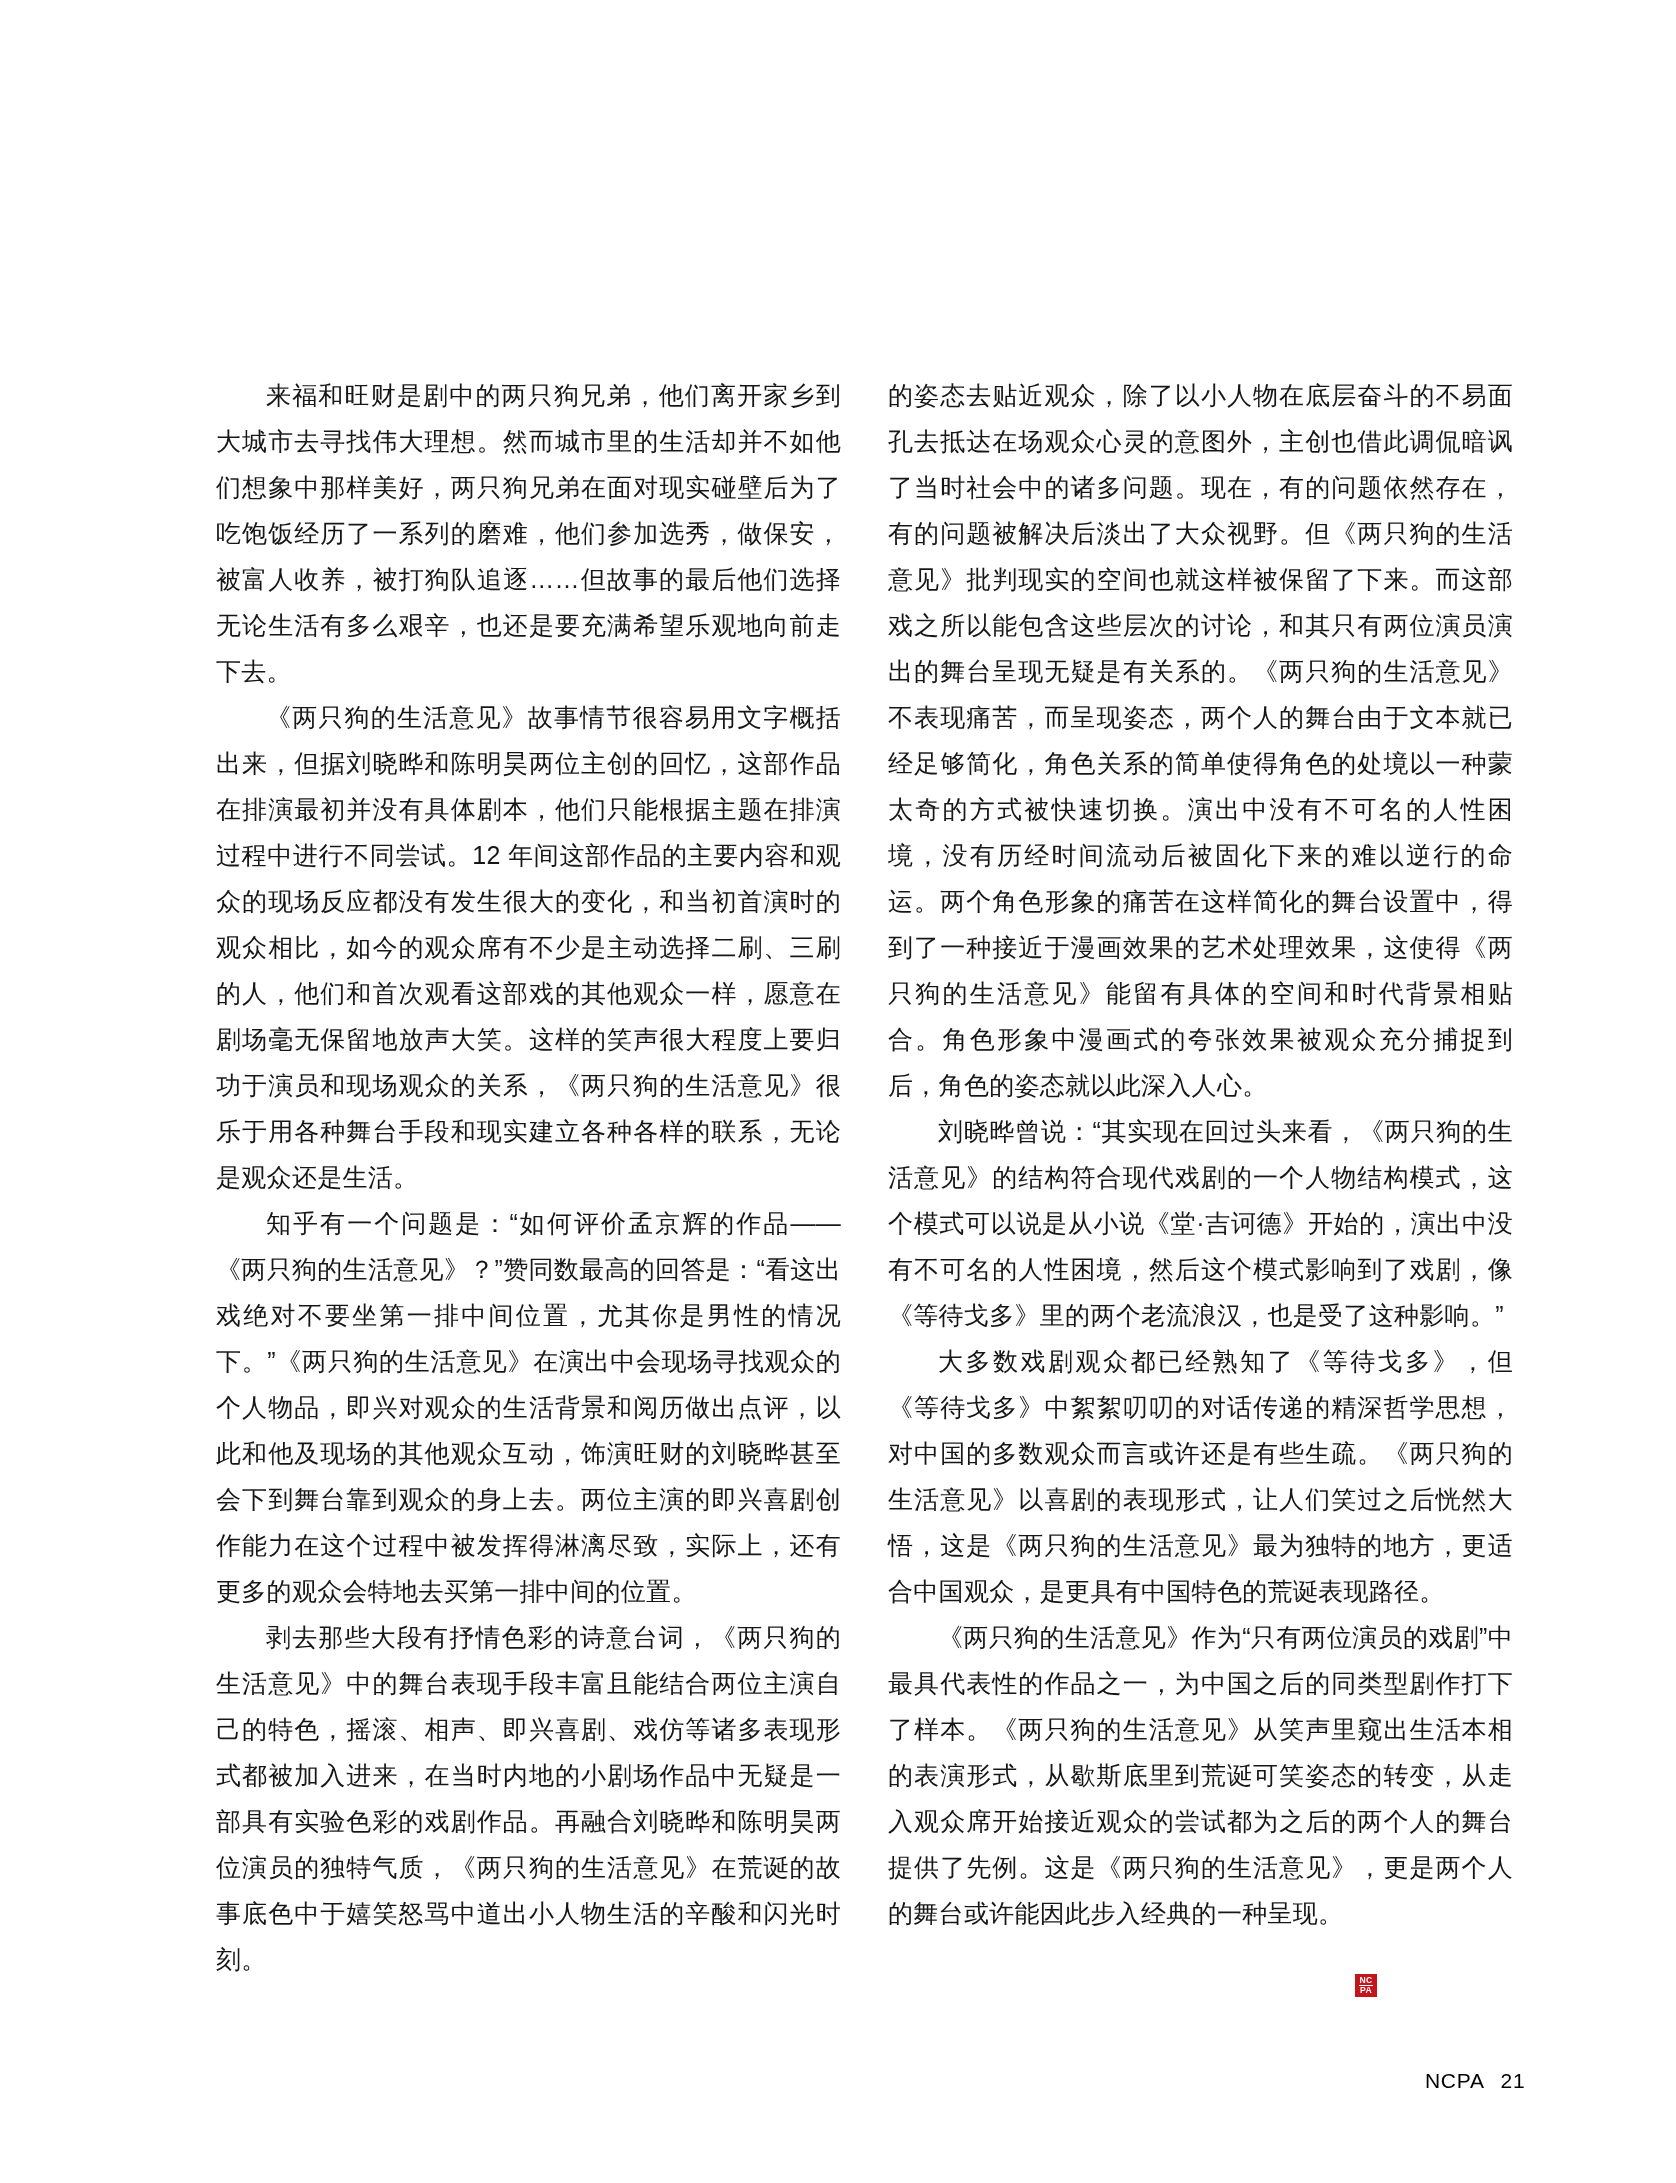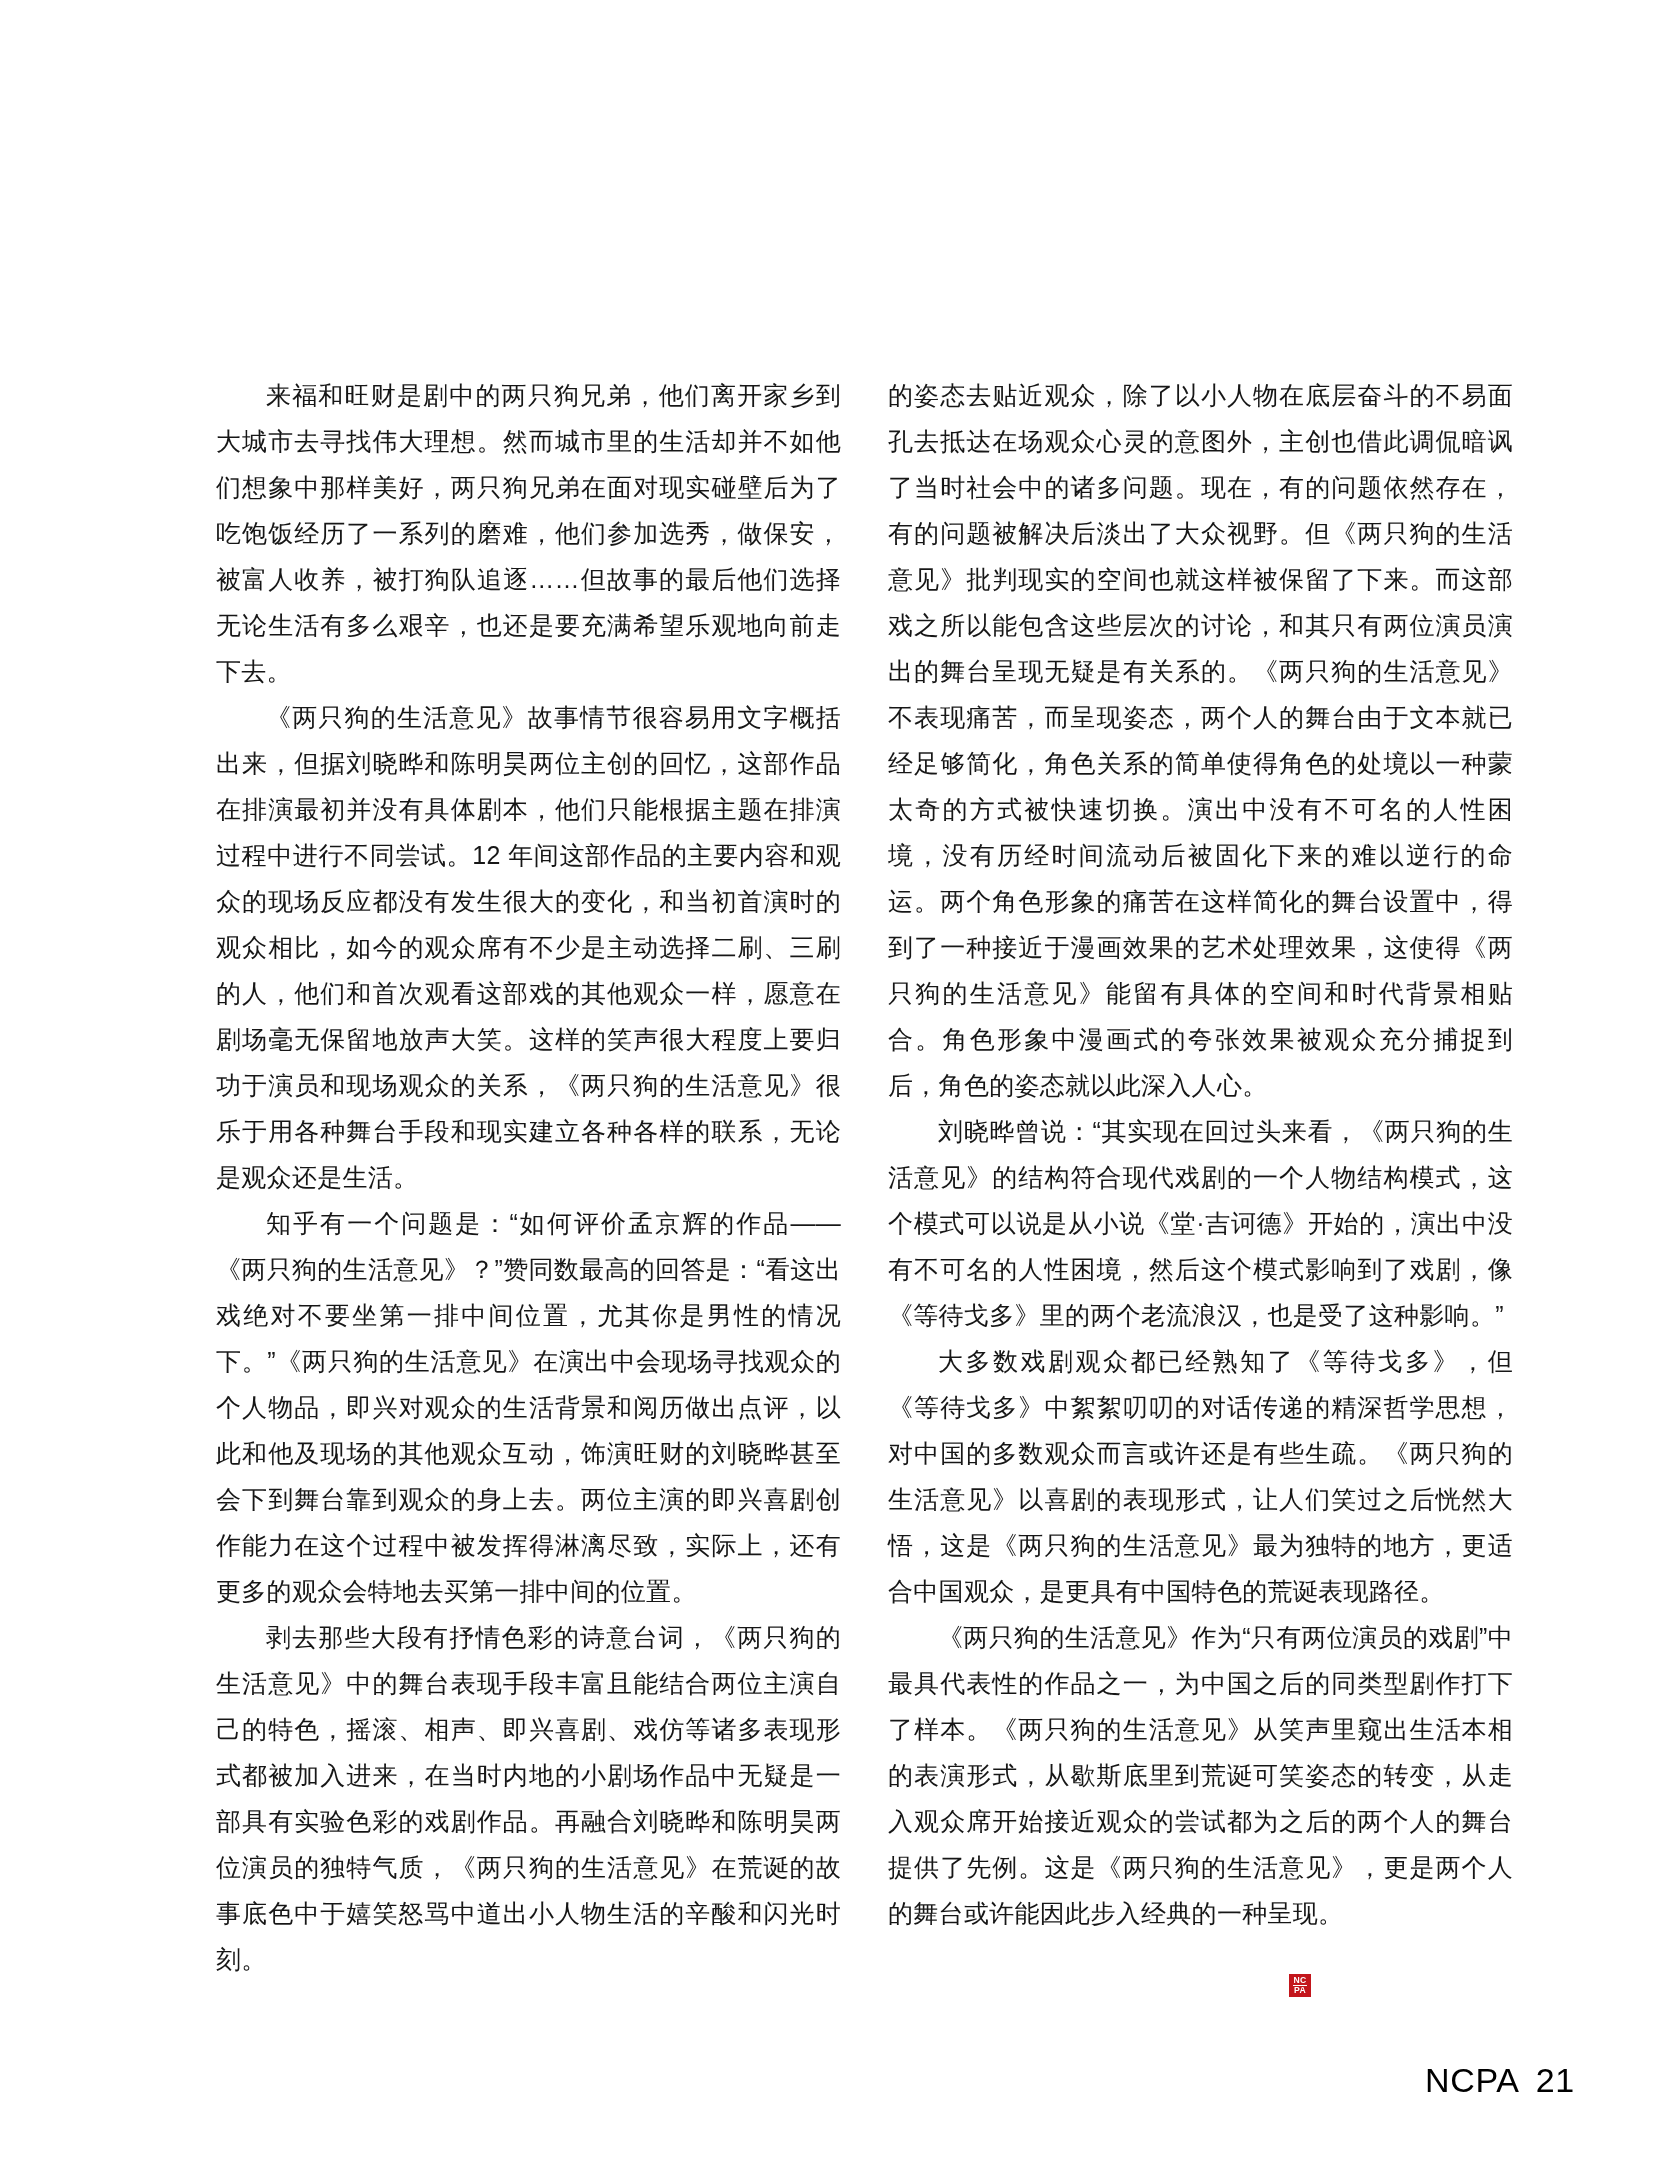--- a/index.html
+++ b/index.html
@@ -35,21 +35,21 @@
   .col-right { left: 888px; }
   .para {
     margin: 0;
     padding: 0;
     text-indent: 0;
   }
   .para.indent { text-indent: 2em; }
 
   .seal {
     position: absolute;
-    left: 1289px;
+    left: 1355px;
     top: 1974px;
     width: 22px;
     height: 23px;
     background: #c3161c;
     display: flex;
     flex-direction: column;
     align-items: center;
     justify-content: center;
     color: #ffffff;
     font-family: "Liberation Sans", sans-serif;
@@ -59,21 +59,21 @@
     letter-spacing: 0.3px;
   }
   .seal-top {
     display: inline-block;
     border-bottom: 1.3px solid #ffffff;
   }
   .footer {
     position: absolute;
     left: 1425px;
     top: 2066px;
-    font-size: 34px;
+    font-size: 21px;
     line-height: 29px;
     letter-spacing: 0.7px;
     color: #000000;
     font-family: "Liberation Sans", sans-serif;
     white-space: nowrap;
   }
   .footer-num { margin-left: 16px; }
 </style>
 </head>
 <body>

